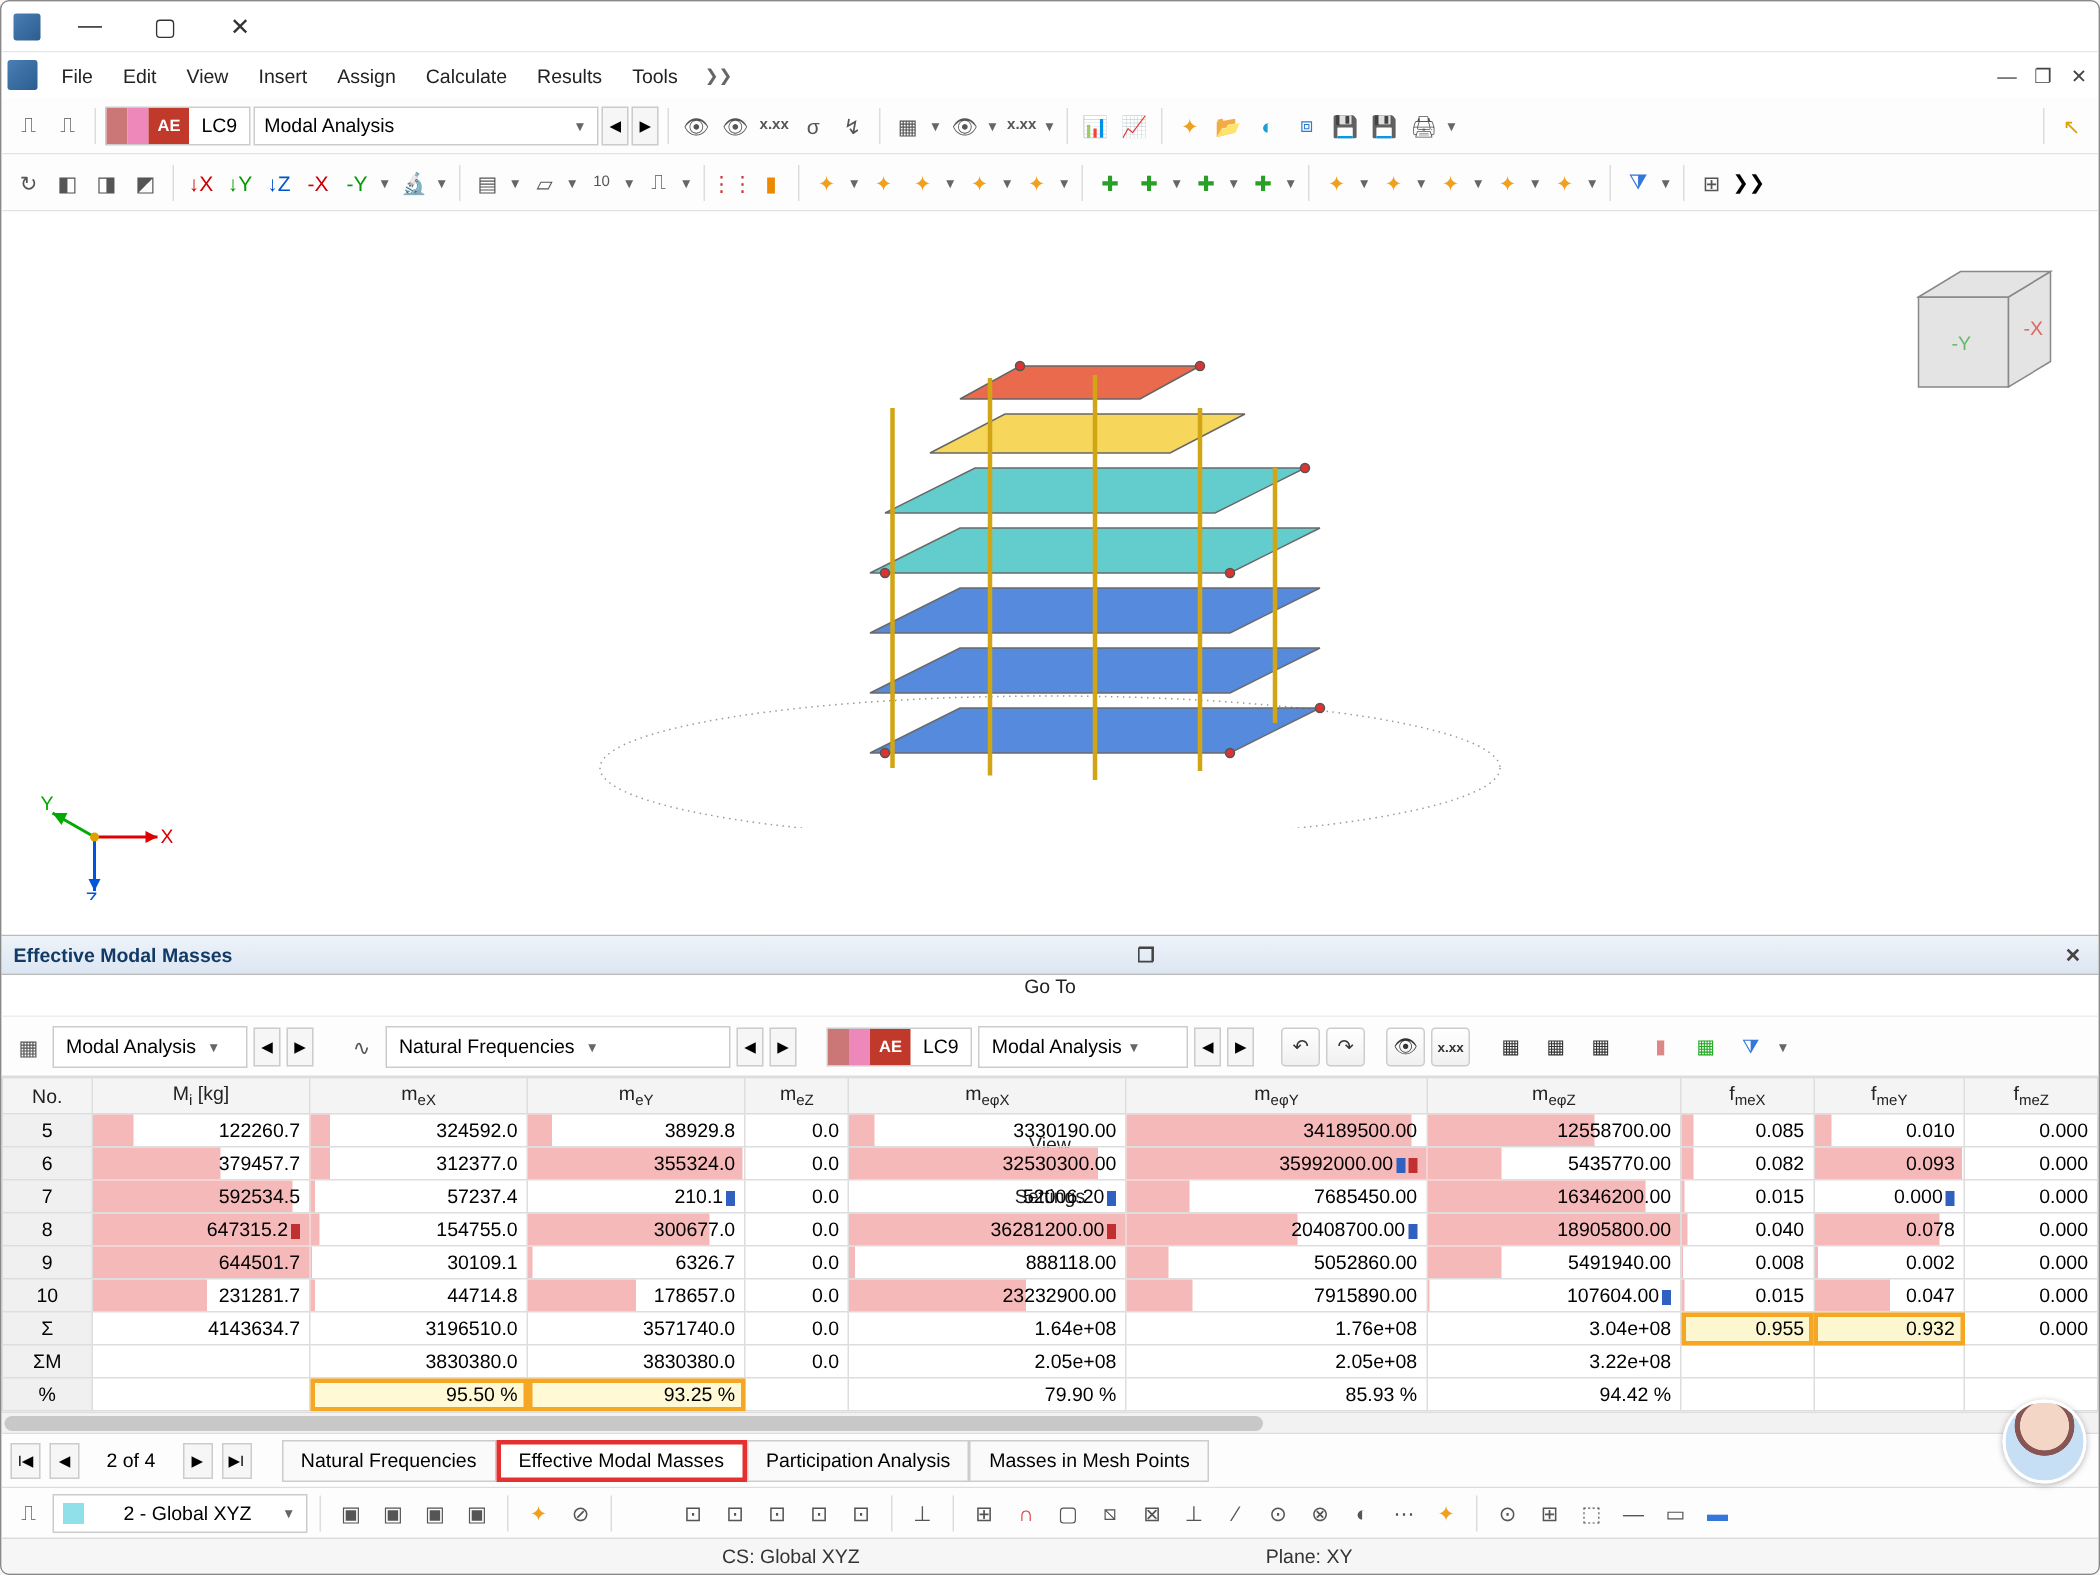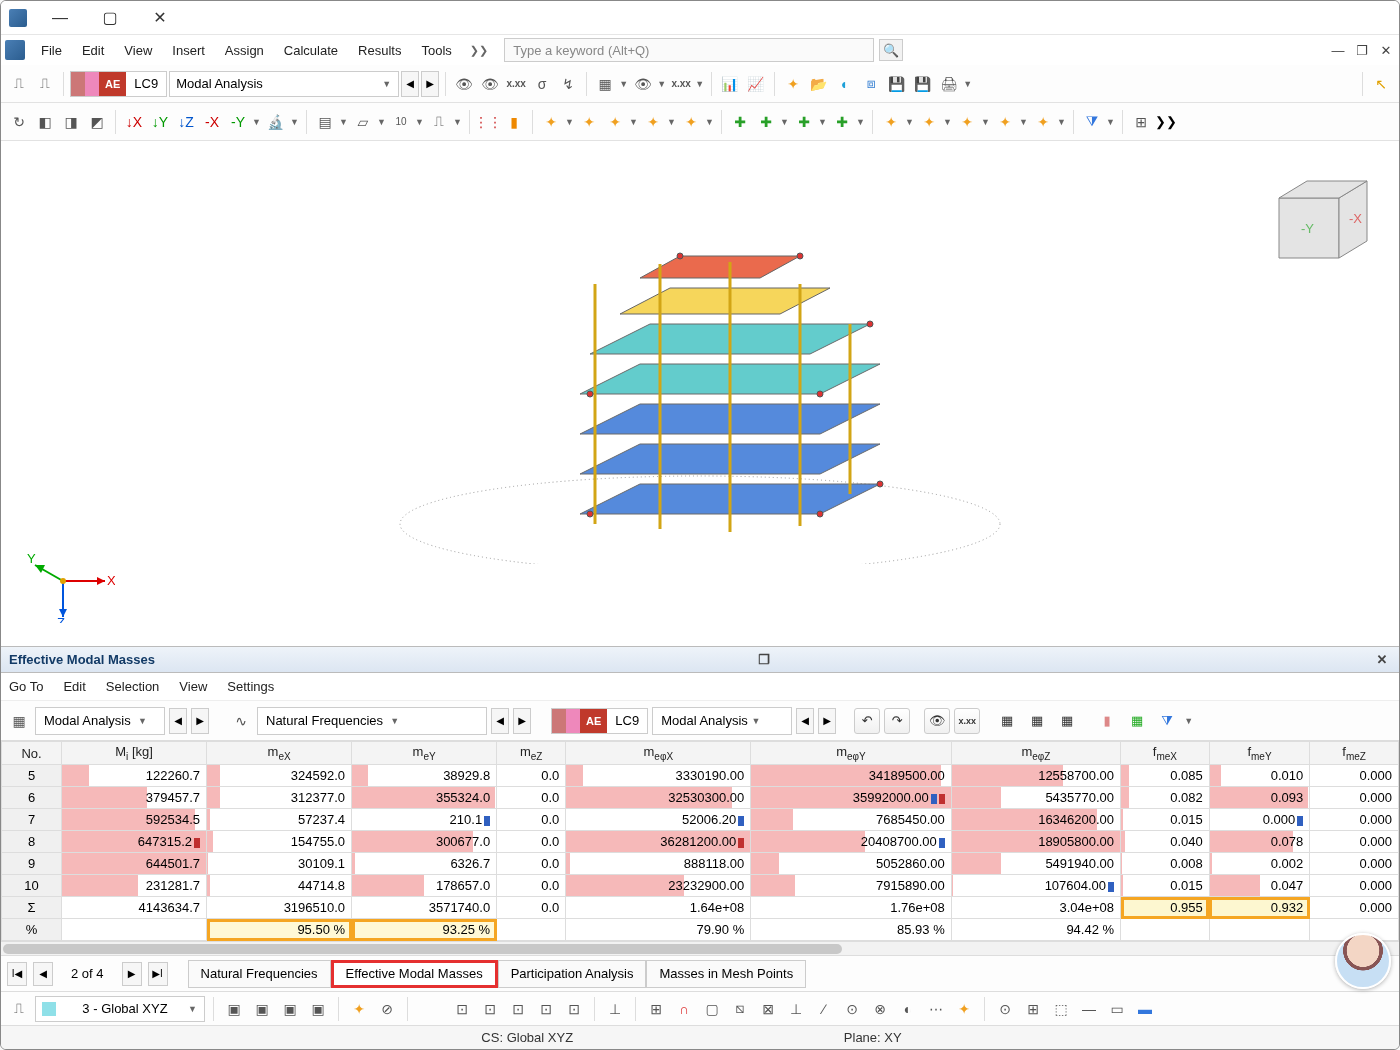--- a/index.html
+++ b/index.html
@@ -48,21 +48,21 @@
 .viewport { flex: 1; background: #fff; position: relative; overflow: hidden; min-height: 350px; }
 .axes { position: absolute; left: 24px; bottom: 20px; font-size: 12px; }
 .axes svg { width: 90px; height: 90px; }
 .navcube { position: absolute; right: 20px; top: 12px; width: 130px; height: 130px; }
 .model-img { position: absolute; left: 50%; top: 50%; transform: translate(-50%,-50%); width: 640px; height: 340px; }
 
 
 .panel { border-top: 1px solid #bbb; display: flex; flex-direction: column; }
 .panel-head { height: 26px; background: linear-gradient(#eef3f9,#dce6f2); display: flex; align-items: center; padding: 0 8px; font-weight: bold; color: #123a66; border-bottom: 1px solid #bbb; }
 .panel-head .phbtn { margin-left: auto; width: 18px; text-align: center; color: #444; }
-.panel-menu { height: 28px; display: flex; align-items: center; gap: 20px; padding: 0 8px; background: #fff; border-bottom: 1px solid #eee; }
+.panel-menu { height: 28px; display: flex; align-items: center; gap: 20px; padding: 0 8px; background: #fff; border-bottom: 1px solid #eee; flex-direction: column; }
 .panel-menu span { color: #222; }
 .panel-tools { height: 40px; display: flex; align-items: center; padding: 0 6px; gap: 4px; border-bottom: 1px solid #ddd; background: #fdfdfd; }
 .pt-select { height: 28px; border: 1px solid #ccc; background: #fff; padding: 0 8px; display: flex; align-items: center; }
 
 
 .table-scroll { overflow-x: auto; }
 table.data { border-collapse: collapse; width: 100%; font-size: 13px; }
 table.data th, table.data td { border: 1px solid #ddd; padding: 2px 6px; text-align: right; height: 22px; white-space: nowrap; }
 table.data th { background: #f4f4f4; text-align: center; font-weight: normal; color: #222; }
 table.data th.group { border-bottom: none; }
@@ -111,24 +111,20 @@
     <div class="mitem">File</div>
     <div class="mitem">Edit</div>
     <div class="mitem">View</div>
     <div class="mitem">Insert</div>
     <div class="mitem">Assign</div>
     <div class="mitem">Calculate</div>
     <div class="mitem">Results</div>
     <div class="mitem">Tools</div>
     <div class="chev">❯❯</div>
     <div style="width:8px"></div>
-    <div class="search">
-      <span>Type a keyword (Alt+Q)</span>
-      <div class="search-icon">🔍</div>
-    </div>
     <div class="rightpad"></div>
     <div class="wb">—</div>
     <div class="wb">❐</div>
     <div class="wb">✕</div>
   </div>
 
   <div class="toolbar">
     <span class="ico">⎍</span>
     <span class="ico">⎍</span>
     <div class="tb-sep"></div>
@@ -468,20 +464,33 @@
               <td>3571740.0</td>
               <td>0.0</td>
    <td>1.64e+08</td>
               <td>1.76e+08</td>
               <td>3.04e+08</td>
    <td class="hl-orange hl-sum">0.955</td>
               <td class="hl-orange hl-sum">0.932</td>
               <td>0.000</td>
             </tr>
   <tr>
+   <td class="rownum">ΣM</td>
+              <td></td>
+              <td>3830380.0</td>
+              <td>3830380.0</td>
+              <td>0.0</td>
+   <td>2.05e+08</td>
+              <td>2.05e+08</td>
+              <td>3.22e+08</td>
+              <td></td>
+              <td></td>
+              <td></td>
+            </tr>
+  <tr>
    <td class="rownum">%</td>
               <td></td>
    <td class="hl-orange">95.50 %</td>
               <td class="hl-orange">93.25 %</td>
               <td></td>
    <td>79.90 %</td>
               <td>85.93 %</td>
               <td>94.42 %</td>
               <td></td>
               <td></td>
@@ -508,21 +517,21 @@
           <div class="bt-tab ">Masses in Mesh Points</div>
         </div>
       <div class="avatar"></div>
     </div>
   </div>
 
   <div class="toolstrip">
     <span class="ico">⎍</span>
     <div class="ts-select">
       <span style="display:inline-block;width:14px;height:14px;background:#8fe0e8;margin-right:6px"></span>
-      <span>3 - Global XYZ</span>
+      <span>2 - Global XYZ</span>
         <span class="tb-dd">▼</span>
     </div>
     <div class="tb-sep"></div>
     <span class="ico">▣</span>
     <span class="ico">▣</span>
     <span class="ico">▣</span>
     <span class="ico">▣</span>
     <div class="tb-sep"></div>
     <span class="ico star">✦</span>
     <span class="ico">⊘</span>

